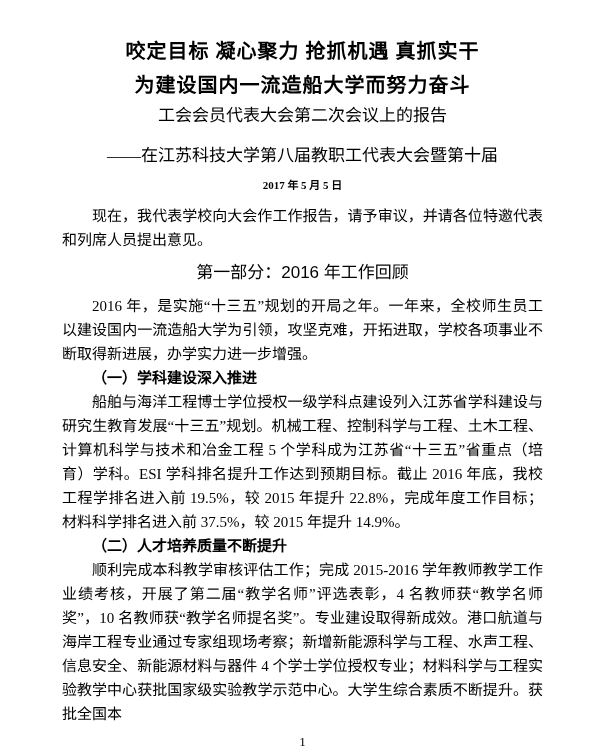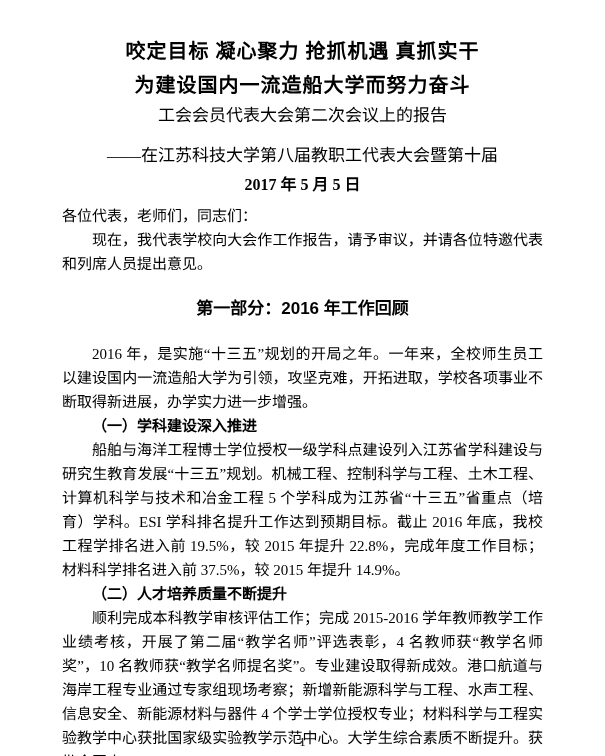--- a/index.html
+++ b/index.html
@@ -31,43 +31,43 @@
   .doc-subtitle {
     margin: 12px 0 0 0;
     font-size: 17px;
     font-weight: normal;
     line-height: 28px;
     text-align: center;
     font-family: "Liberation Serif", "DejaVu Serif", serif;
   }
   .doc-date {
     margin: 2px 0 0 0;
-    font-size: 16px;
+    font-size: 11px;
     font-weight: bold;
     line-height: 26px;
     text-align: center;
   }
   .body-text {
     margin-top: 6px;
     font-size: 15px;
     line-height: 24px;
     text-align: justify;
   }
   .salutation {
     margin: 0;
     text-indent: 0;
   }
   .para {
     margin: 0;
     text-indent: 2em;
   }
   .part-heading {
-    margin: 20px 0;
+    margin: 8px 0;
     font-size: 17px;
-    font-weight: bold;
+    font-weight: normal;
     line-height: 26px;
     text-align: center;
     text-indent: 0;
     font-family: "Liberation Sans", "DejaVu Sans", sans-serif;
   }
   .sub-heading {
     margin: 0;
     font-size: 15px;
     font-weight: bold;
     line-height: 24px;
@@ -99,21 +99,20 @@
   <h1 class="doc-title">咬定目标 凝心聚力 抢抓机遇 真抓实干</h1>
   <h1 class="doc-title">为建设国内一流造船大学而努力奋斗</h1>
 
   <div class="doc-subtitle" style="margin-top:0;">工会会员代表大会第二次会议上的报告</div>
   <div class="doc-subtitle">——在江苏科技大学第八届教职工代表大会暨第十届</div>
 
   <div class="doc-date">2017 年 5 月 5 日</div>
 
   <div class="body-text">
 
-    <p class="salutation">各位代表，老师们，同志们：</p>
 
     <p class="para">现在，我代表学校向大会作工作报告，请予审议，并请各位特邀代表和列席人员提出意见。</p>
 
     <h2 class="part-heading">第一部分：2016 年工作回顾</h2>
 
     <p class="para">2016 年，是实施“十三五”规划的开局之年。一年来，全校师生员工以建设国内一流造船大学为引领，攻坚克难，开拓进取，学校各项事业不断取得新进展，办学实力进一步增强。</p>
 
     <h3 class="sub-heading">（一）学科建设深入推进</h3>
 
     <p class="para">船舶与海洋工程博士学位授权一级学科点建设列入江苏省学科建设与研究生教育发展“十三五”规划。机械工程、控制科学与工程、土木工程、计算机科学与技术和冶金工程 5 个学科成为江苏省“十三五”省重点（培育）学科。ESI 学科排名提升工作达到预期目标。截止 2016 年底，我校工程学排名进入前 19.5%，较 2015 年提升 22.8%，完成年度工作目标；材料科学排名进入前 37.5%，较 2015 年提升 14.9%。</p>

